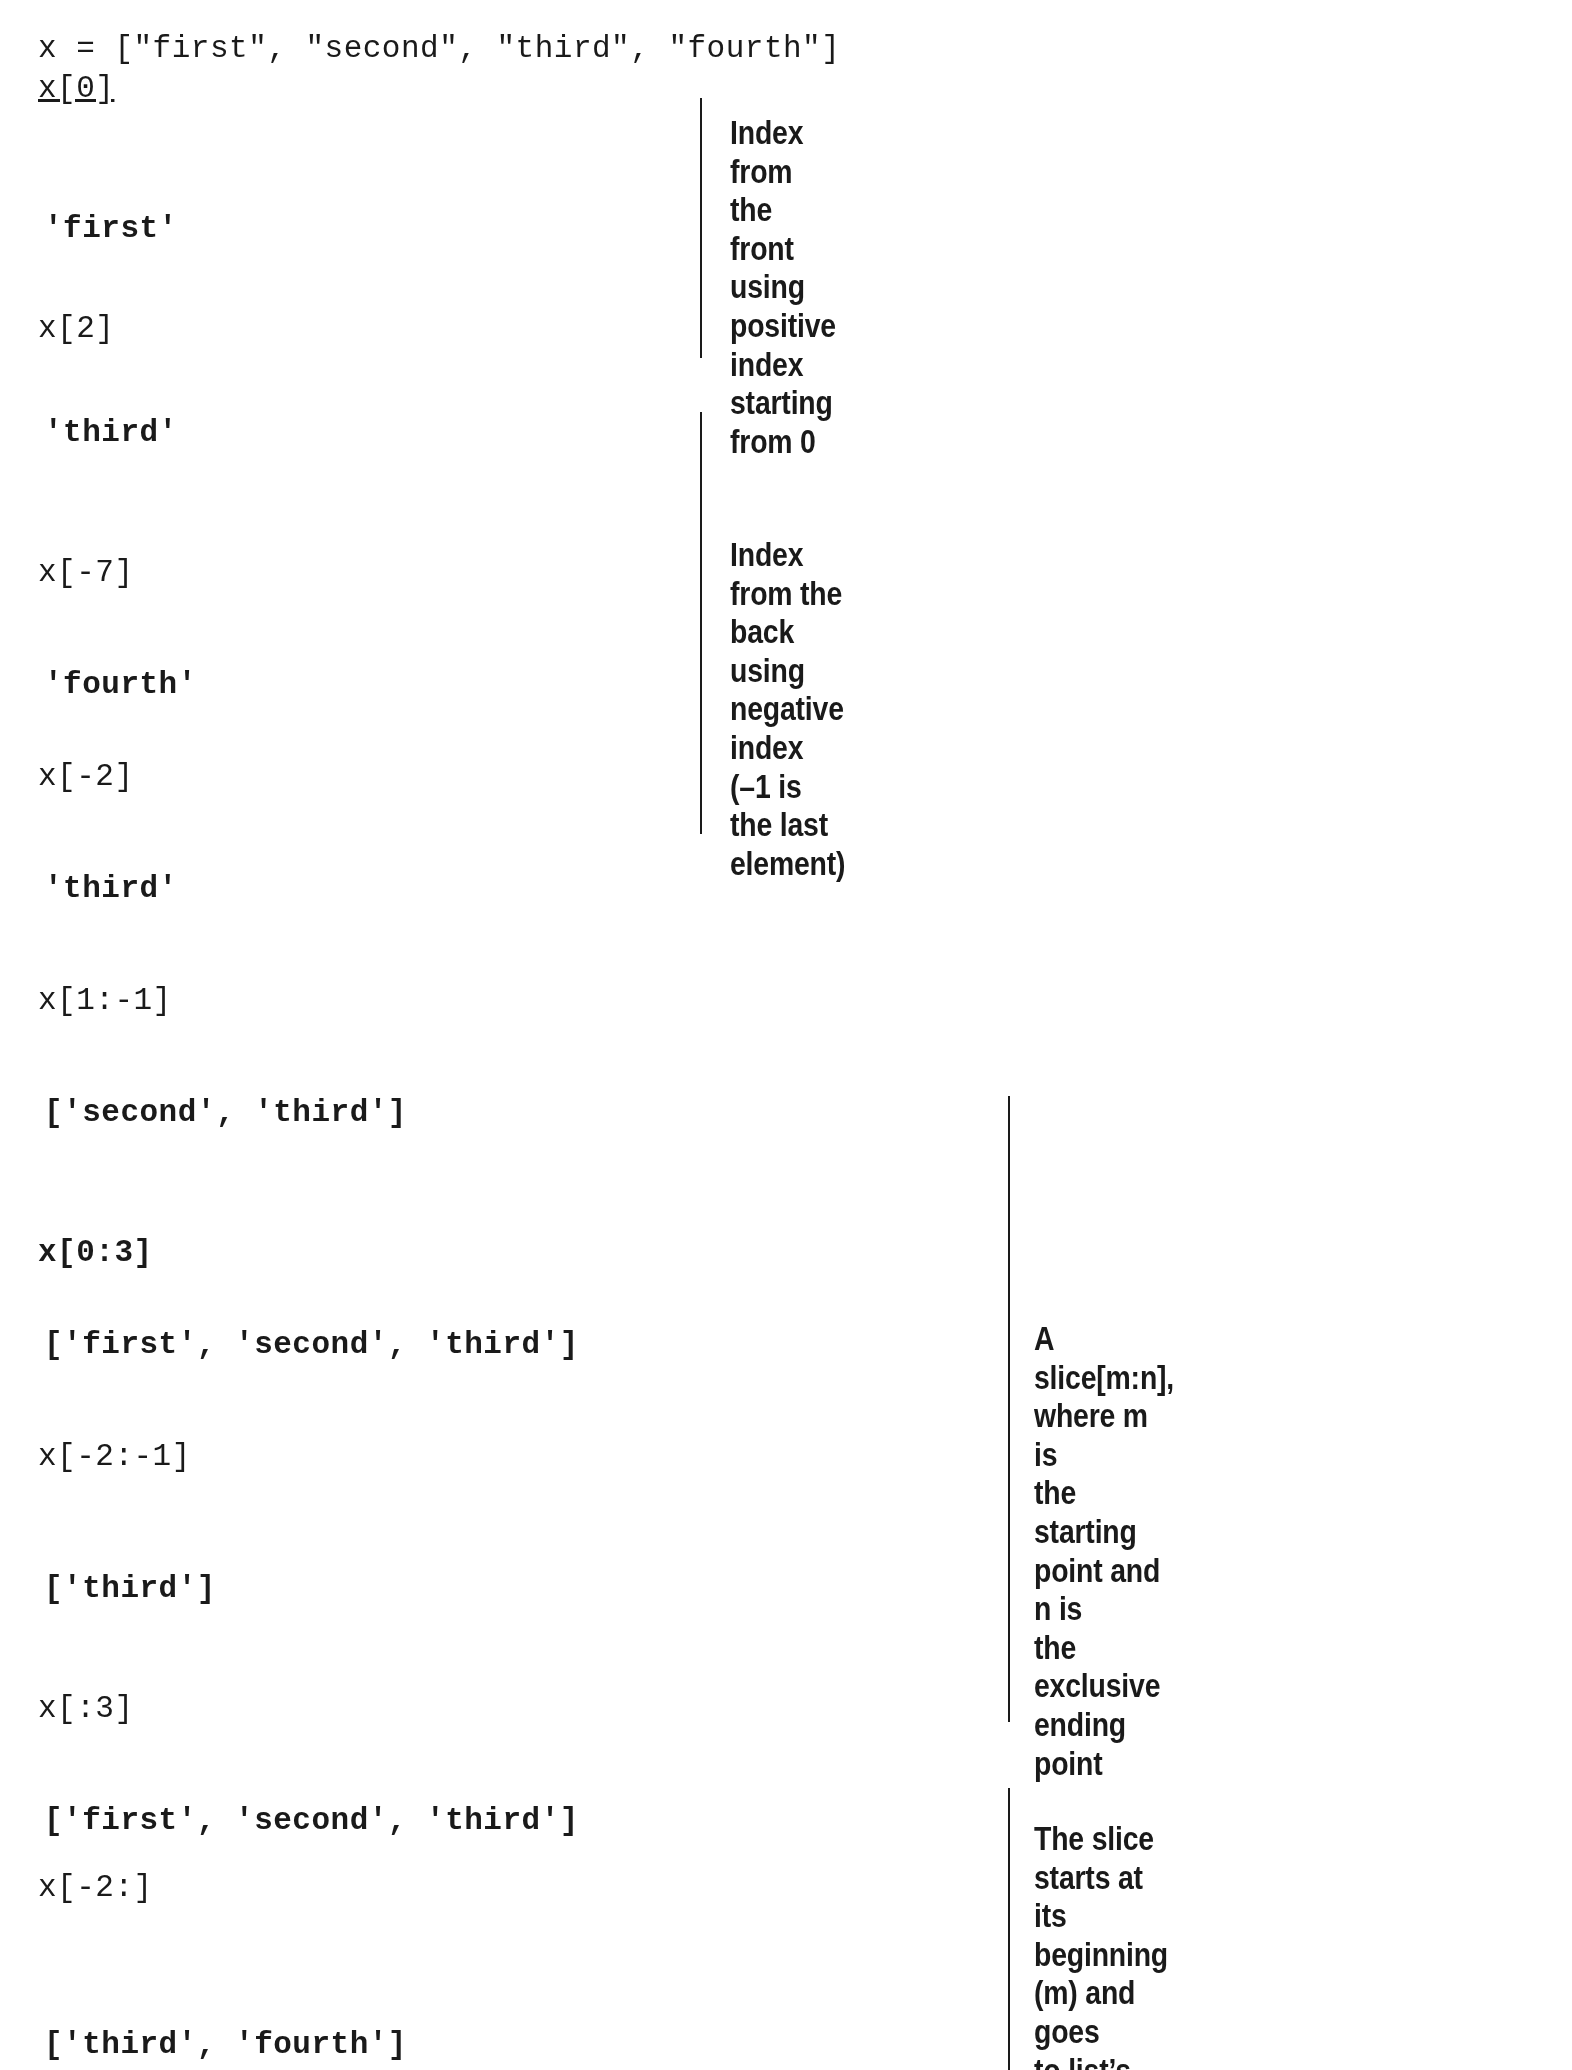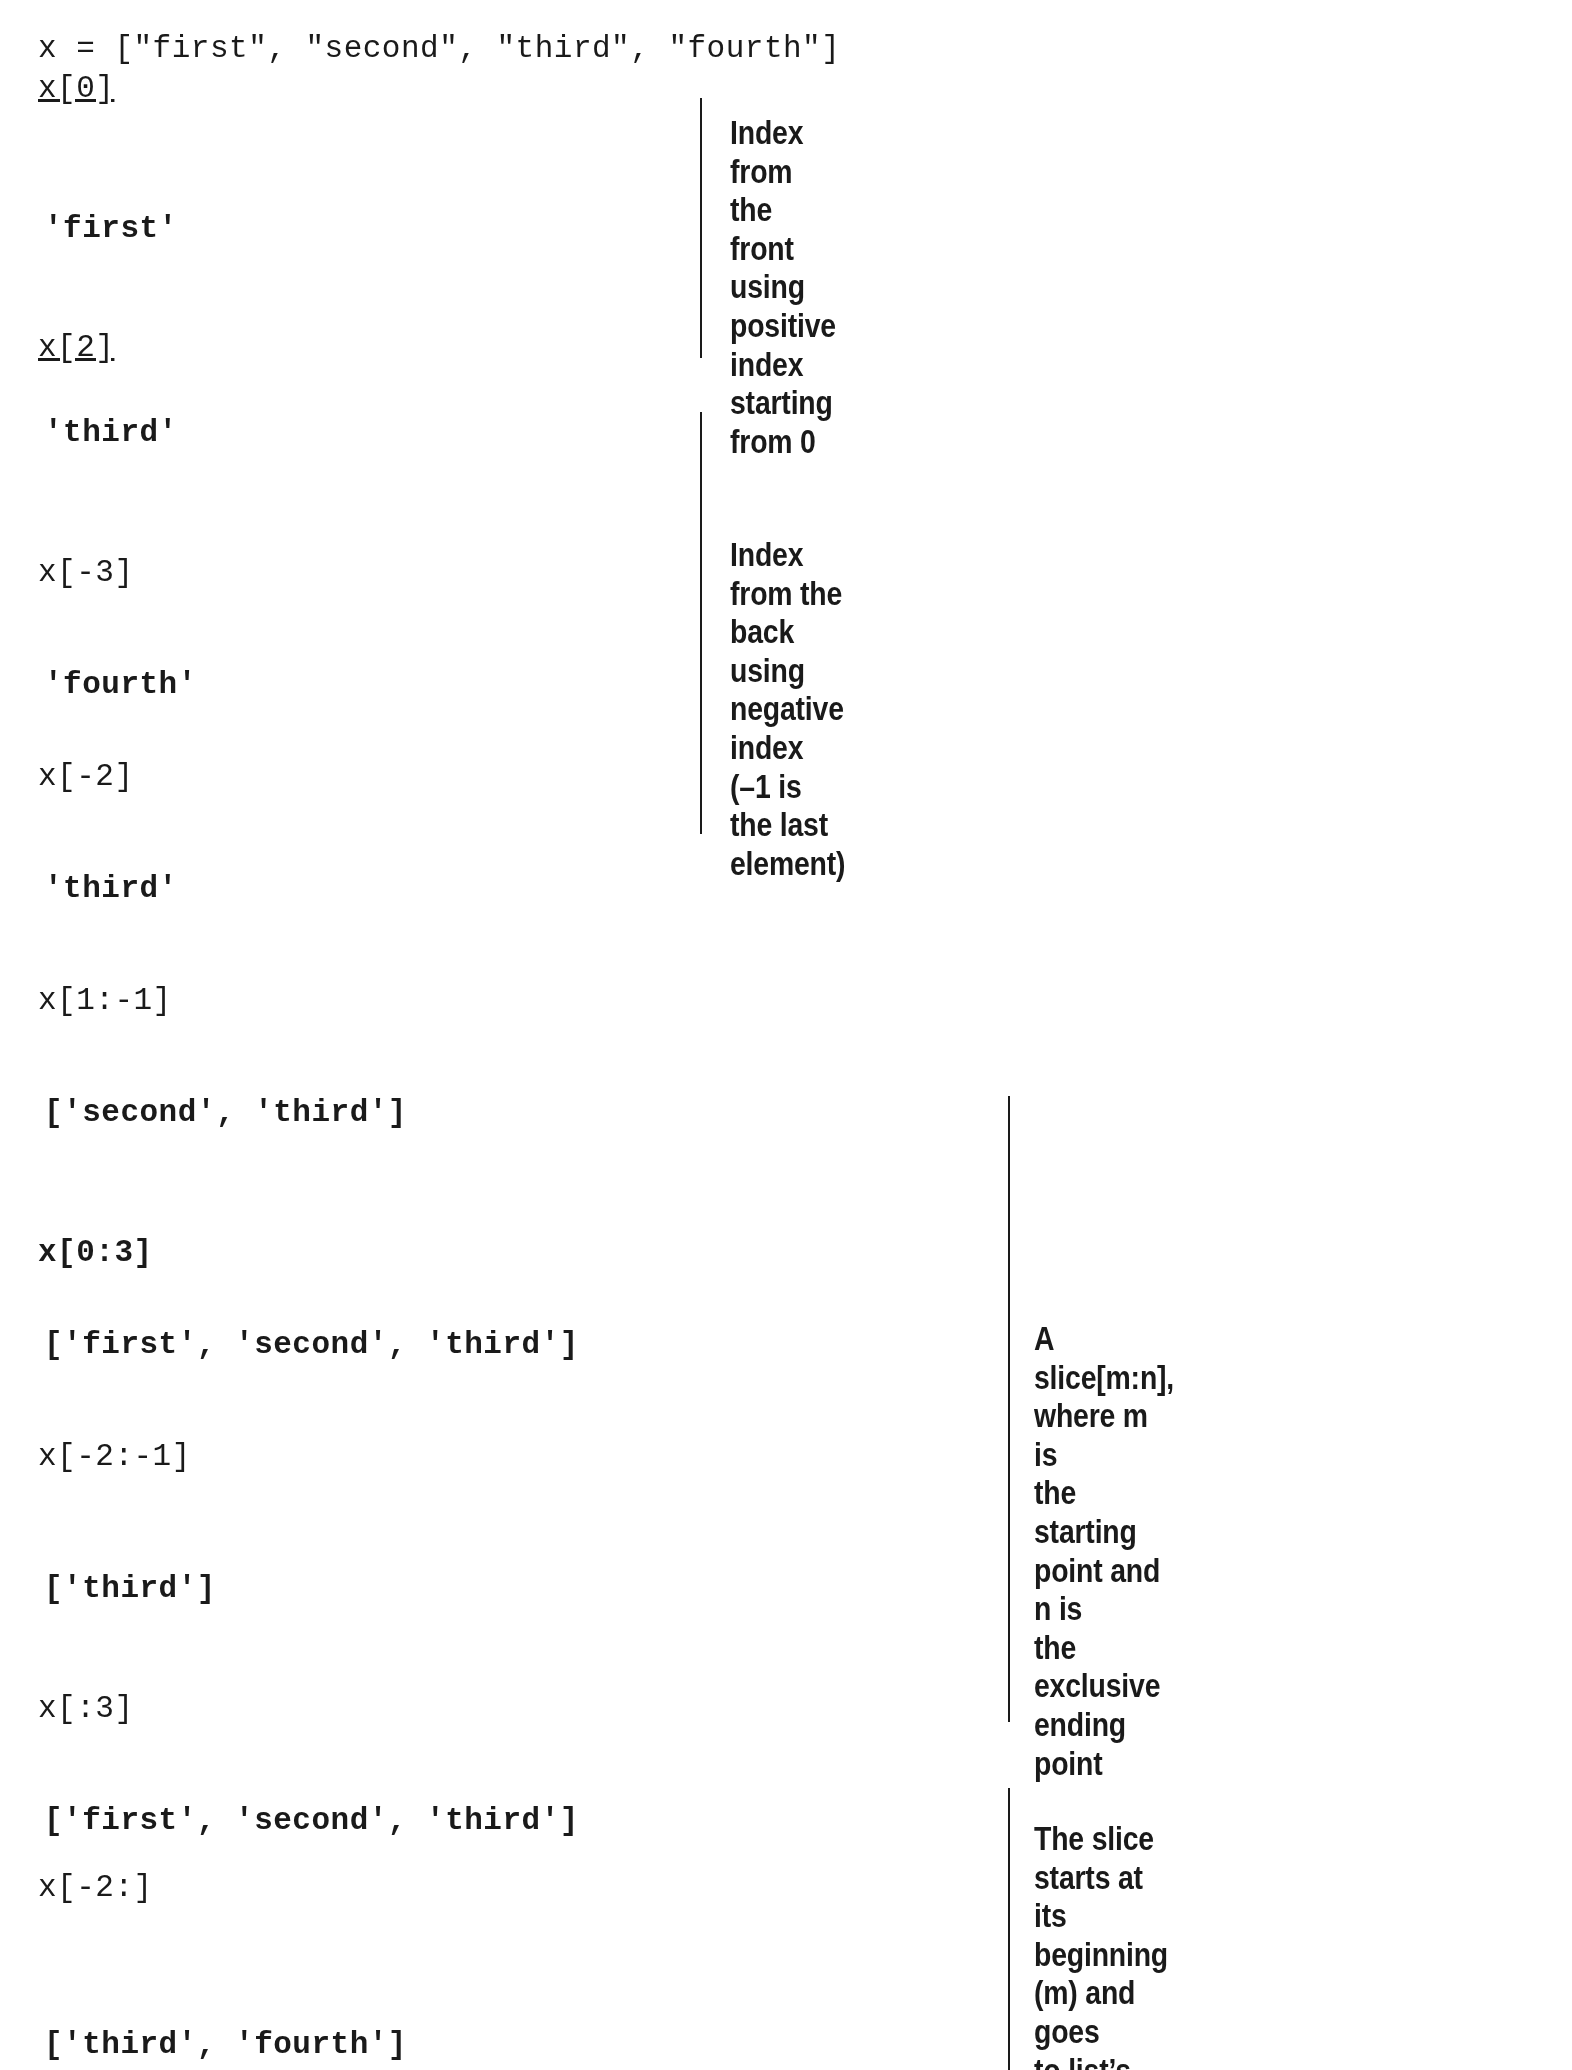--- a/index.html
+++ b/index.html
@@ -66,23 +66,23 @@
 </style>
 </head>
 <body>
 
 <div id="page">
 
   <div id="code-column">
       <div class="code-line input" style="top: 33px;">x = ["first", "second", "third", "fourth"]</div>
       <div class="code-line input" style="top: 73px; text-decoration: underline;">x[0]</div>
       <div class="code-line output" style="top: 213px;">'first'</div>
-      <div class="code-line input" style="top: 332px; text-decoration: underline;">x[2]</div>
+      <div class="code-line input" style="top: 313px;">x[2]</div>
       <div class="code-line output" style="top: 417px;">'third'</div>
-      <div class="code-line input" style="top: 557px;">x[-3]</div>
+      <div class="code-line input" style="top: 557px;">x[-7]</div>
       <div class="code-line output" style="top: 669px;">'fourth'</div>
       <div class="code-line input" style="top: 761px;">x[-2]</div>
       <div class="code-line output" style="top: 873px;">'third'</div>
       <div class="code-line input" style="top: 985px;">x[1:-1]</div>
       <div class="code-line output" style="top: 1097px;">['second', 'third']</div>
       <div class="code-line input" style="top: 1237px; font-weight: bold;">x[0:3]</div>
       <div class="code-line output" style="top: 1329px;">['first', 'second', 'third']</div>
       <div class="code-line input" style="top: 1441px; text-align: center;">x[-2:-1]</div>
       <div class="code-line output" style="top: 1573px;">['third']</div>
       <div class="code-line input" style="top: 1693px;">x[:3]</div>

